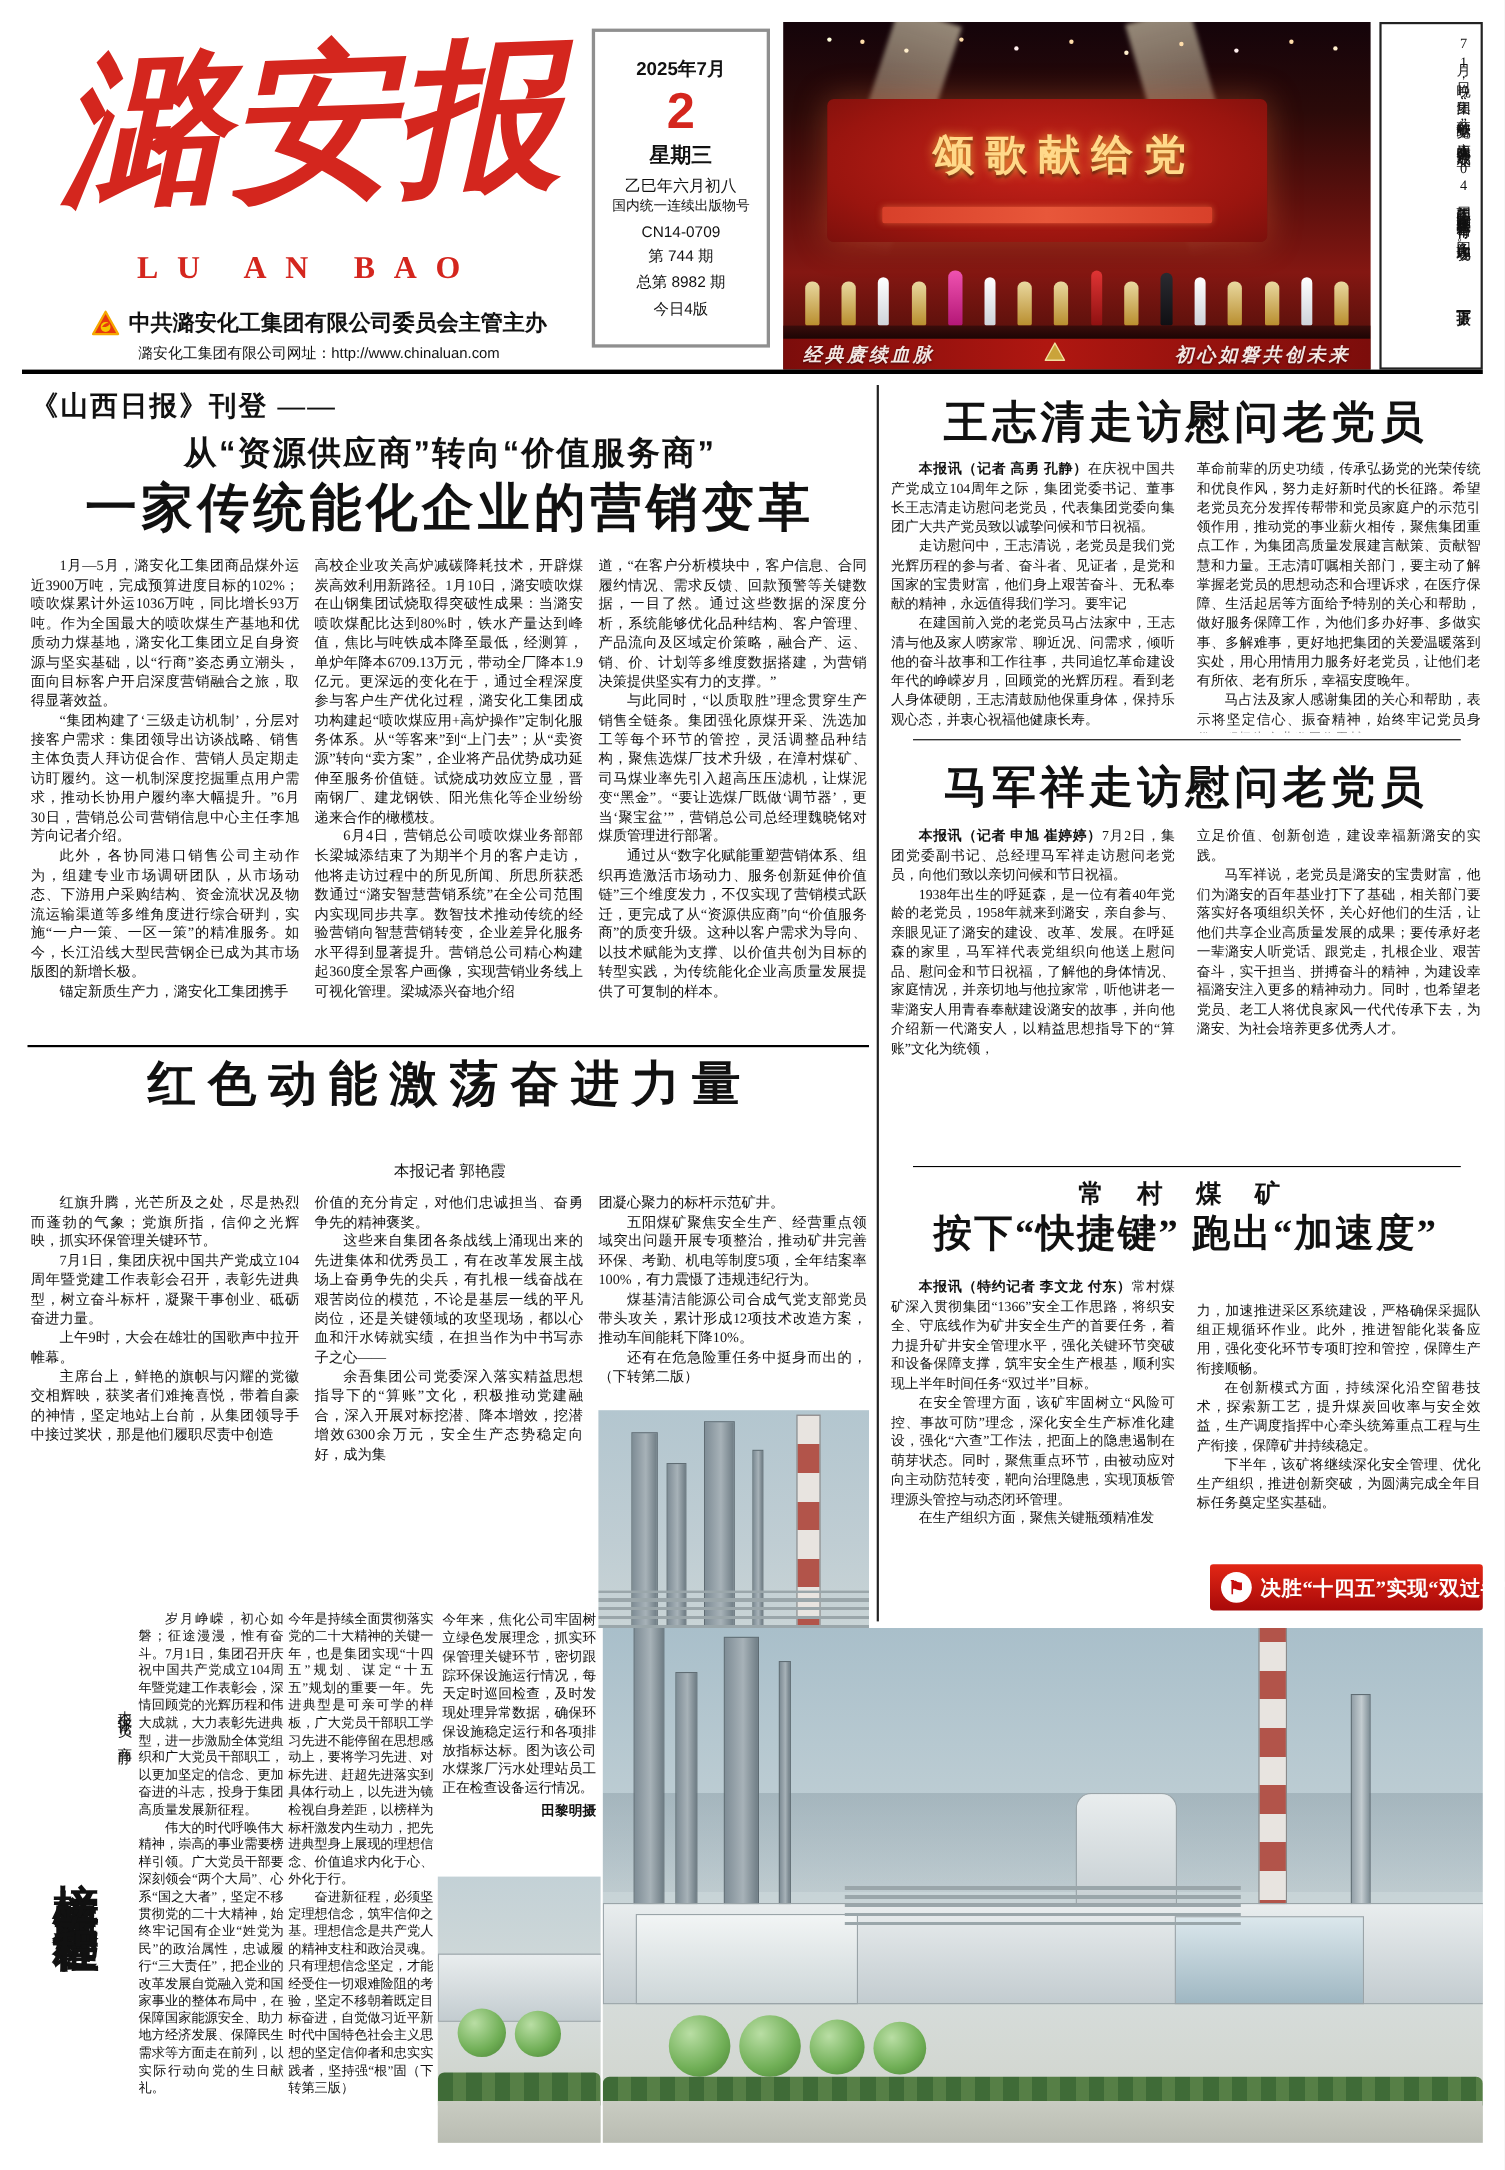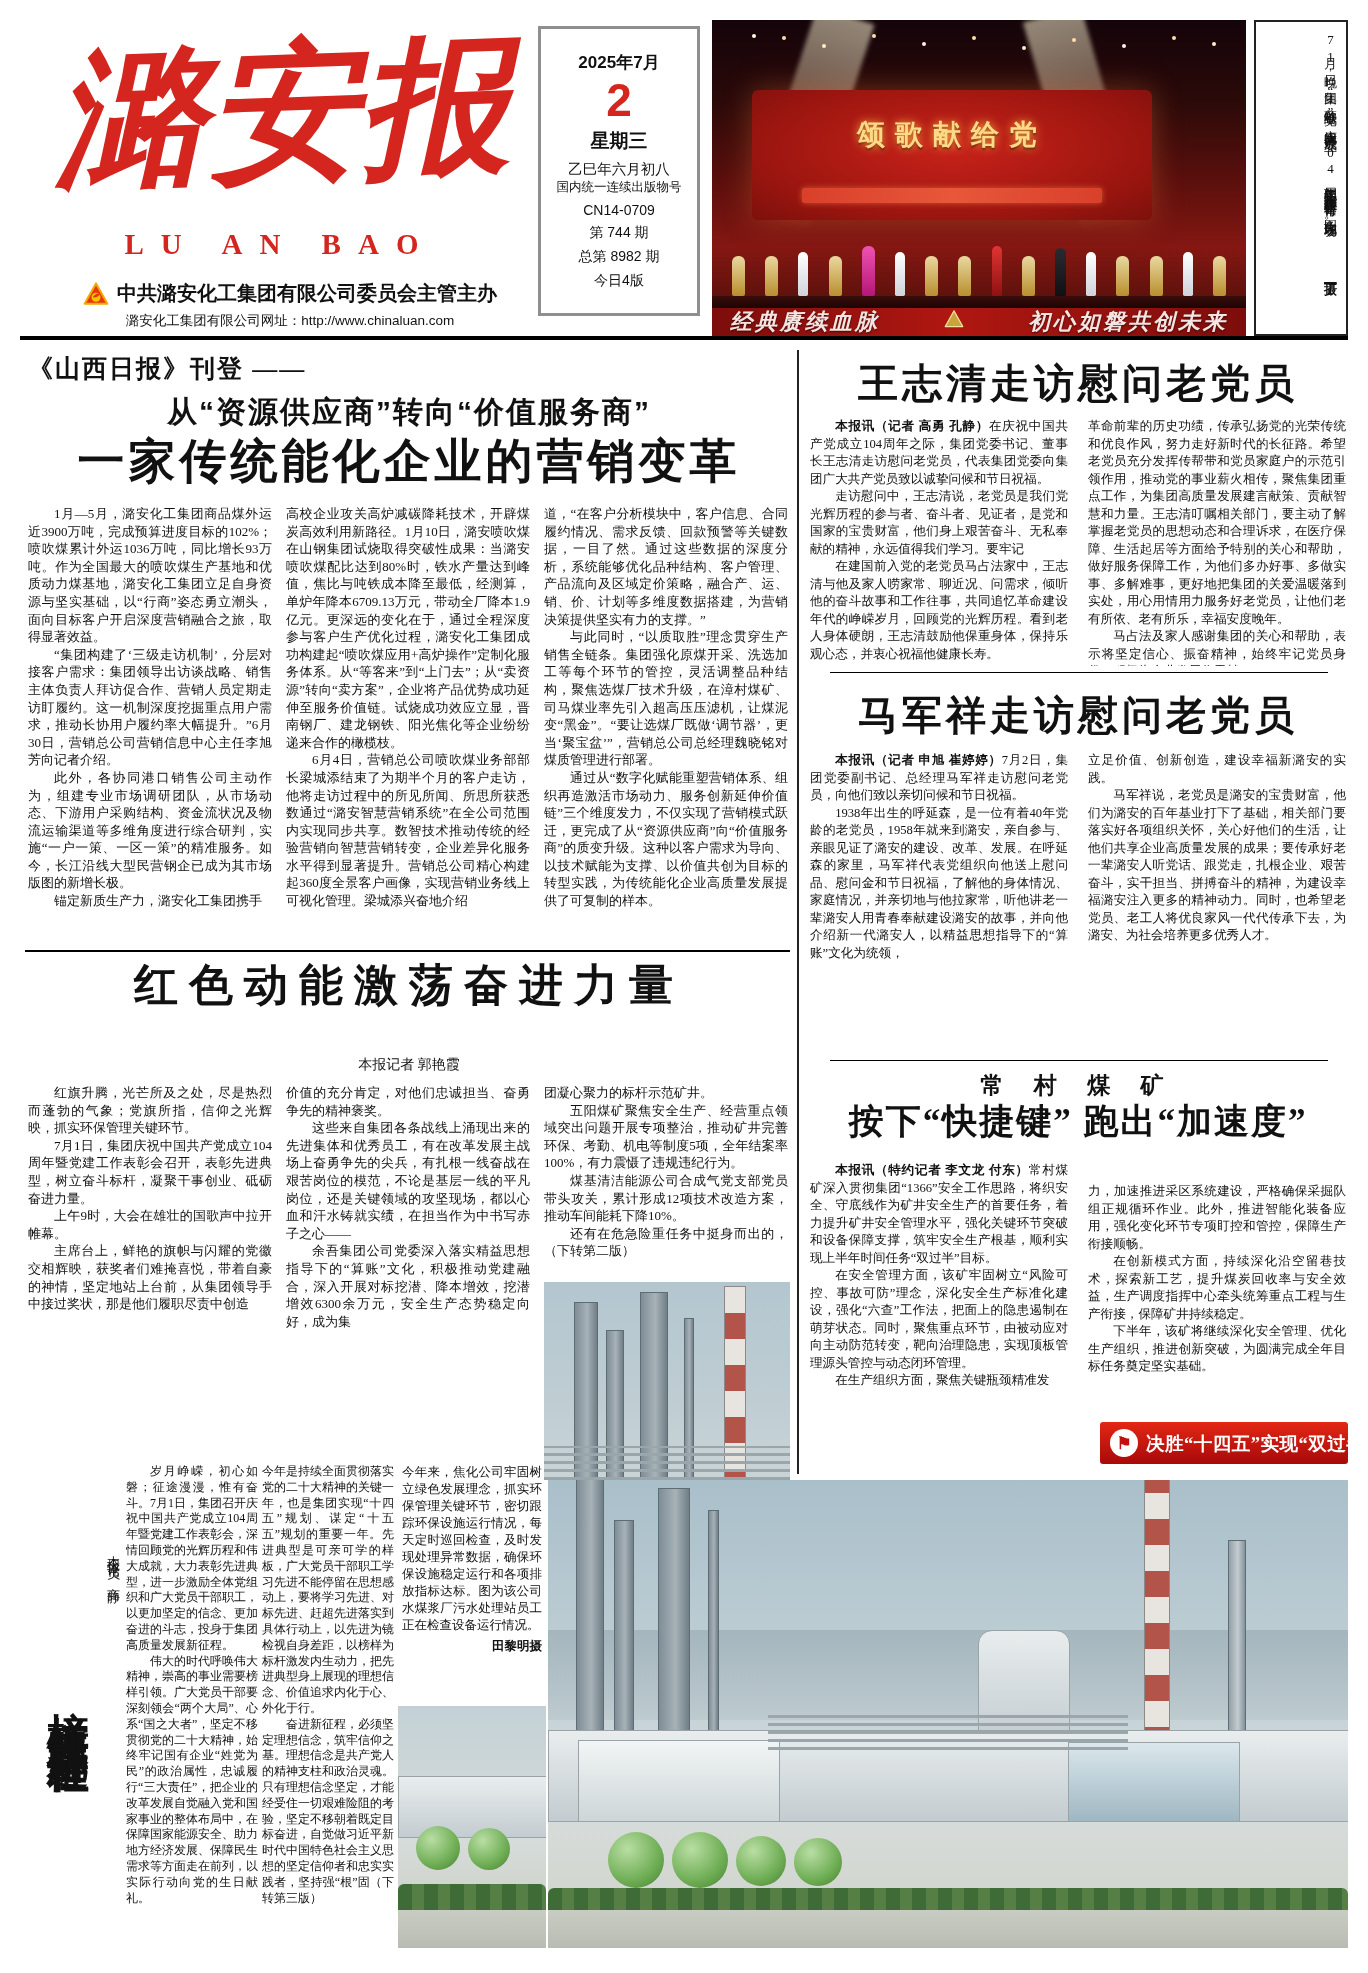--- a/index.html
+++ b/index.html
@@ -30,34 +30,34 @@
   .tphoto{left:712px;top:20px;width:534px;height:316px;overflow:hidden;
           background:linear-gradient(180deg,#14040a 0%,#2b0a09 26%,#5d100d 52%,#841712 72%,#420d08 100%);}
   .tp-beam{position:absolute;width:60px;height:220px;background:linear-gradient(180deg,rgba(255,245,210,.55),rgba(255,245,210,0));
            top:-10px;filter:blur(2px);}
   .tp-lights{position:absolute;left:40px;top:14px;width:4px;height:4px;border-radius:50%;background:#ffd;
     box-shadow:30px 2px 0 #fda,70px 10px 0 #fec,120px 0 0 #fda,170px 8px 0 #fee,220px 2px 0 #fda,
                270px 12px 0 #fec,320px 4px 0 #fda,370px 10px 0 #fee,420px 2px 0 #fda,460px 8px 0 #fec;}
   .tp-backdrop{position:absolute;left:40px;top:70px;width:400px;height:130px;border-radius:6px;
                background:radial-gradient(ellipse at 50% 45%,#c8221a 0%,#9a150f 70%,#7c100c 100%);
                box-shadow:0 0 30px rgba(255,120,60,.35);}
-  .tp-title{position:absolute;left:20px;top:96px;width:440px;text-align:center;font-size:28px;font-weight:bold;
+  .tp-title{position:absolute;left:36px;top:96px;width:440px;text-align:center;font-size:38px;font-weight:bold;
             color:#ffd98a;letter-spacing:10px;text-shadow:0 0 10px rgba(255,190,70,.95),0 2px 2px #5a0a05;}
   .tp-subbar{position:absolute;left:90px;top:168px;width:300px;height:15px;background:linear-gradient(90deg,#d8402a,#e8573a,#d8402a);
              border-radius:2px;box-shadow:0 0 6px rgba(255,150,80,.5);}
   .performers{position:absolute;left:10px;bottom:40px;width:514px;display:flex;justify-content:space-around;align-items:flex-end;}
   .performers i{display:block;width:13px;height:40px;border-radius:6px 6px 2px 2px;background:linear-gradient(#e9d8a0,#b98e2e);}
   .performers i:nth-child(3n){background:linear-gradient(#fff,#cfd4da);height:44px;width:10px;}
   .performers i:nth-child(5){background:linear-gradient(#ef52b0,#b41777);height:50px;}
   .performers i:nth-child(9){background:linear-gradient(#e03434,#8f1111);height:50px;}
   .performers i:nth-child(11){background:linear-gradient(#2a2a30,#101014);height:48px;width:11px;}
   .tp-stage{position:absolute;left:0;bottom:28px;width:534px;height:12px;background:linear-gradient(#3a0d0b,#1c0504);}
   .tp-strip{position:absolute;left:0;bottom:0;width:534px;height:28px;display:flex;align-items:center;justify-content:space-between;
             padding:0 18px;box-sizing:border-box;background:linear-gradient(90deg,#7c0d0b,#b01711 45%,#7c0d0b);}
-  .tp-strip span{color:#f3e6e2;font-weight:bold;font-style:italic;font-size:22px;letter-spacing:3px;
+  .tp-strip span{color:#f3e6e2;font-weight:bold;font-style:italic;font-size:17px;letter-spacing:3px;
                  text-shadow:0 1px 2px #400404;}
   
   .tcaption{left:1254px;top:20px;width:94px;height:316px;border:2px solid #222;box-sizing:border-box;
             padding:10px 6px;writing-mode:vertical-rl;text-orientation:upright;font-size:13px;line-height:1.55;
             letter-spacing:1px;}
   .tcaption .credit{margin-top:26px;font-weight:bold;}
   
   .rule{background:#000;}
   
   .kicker{left:28px;top:352px;font-size:25px;font-weight:bold;letter-spacing:2px;}

